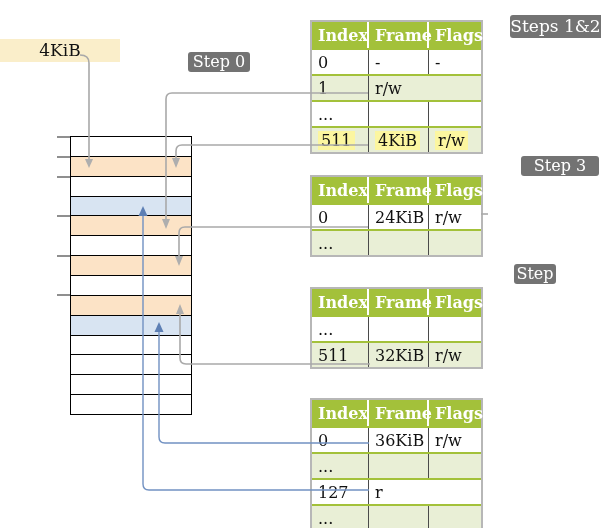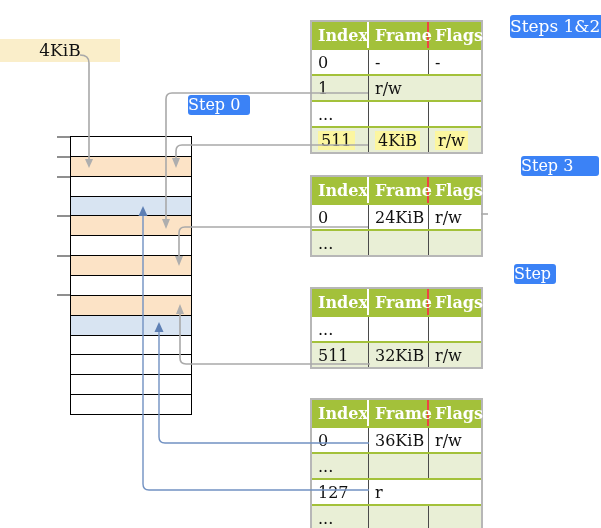--- a/index.html
+++ b/index.html
@@ -4,23 +4,23 @@
 <style>
   html,body { margin:0; padding:0; background:#fff; }
   body { font-family:"DejaVu Serif","Liberation Serif",serif; color:#111; }
   #canvas { position:relative; width:601px; height:528px; overflow:hidden; background:#ffffff; }
 
   
   #box4k { position:absolute; left:0; top:39px; width:120px; height:23px;
            background:#faeeca; text-align:center; line-height:23px; font-size:17px; }
 
   
-  .badge { position:absolute; background:#3b82f6; color:#fff; text-align:left;
+  .badge { position:absolute; background:#737373; color:#fff; text-align:center;
            border-radius:3px; font-size:16px; height:20px; line-height:20px; }
-  #badge-step0  { left:188px; top:52px;  width:62px;margin-top:43px; }
+  #badge-step0  { left:188px; top:52px;  width:62px; }
   #badge-steps12{ left:510px; top:15px;  width:91px; height:23px; line-height:23px; font-size:17px; border-radius:3px 0 0 3px; }
   #badge-step3  { left:521px; top:156px; width:78px; }
   #badge-step4  { left:514px; top:264px; width:42px; }
 
   
   #memcol { position:absolute; left:70px; top:136px; width:120px; height:277px;
             border:1px solid #000; display:flex; flex-direction:column; }
   #memcol > div { flex:1; border-top:1px solid #000; }
   #memcol > div:first-child { border-top:none; }
   #memcol > .frame       { background:#ffffff; }
@@ -28,21 +28,21 @@
   #memcol > .mapped-page { background:#d8e4f2; }
 
   .tick { position:absolute; left:57px; width:13px; height:2px; background:#8f8f8f; }
 
   
   .ptable { position:absolute; left:310px; width:173px; box-sizing:border-box;
             border:2px solid #b7b7b7; background:#a3c13a; font-size:16px; }
   .hrow { display:flex; height:26px; background:#a3c13a; color:#fff; font-weight:bold; }
   .hcell { box-sizing:border-box; display:flex; align-items:center; padding-left:6px; }
   .hcell.c1 { width:57px; border-right:2px solid #fff; }
-  .hcell.c2 { width:60px; border-right:2px solid #ef4444; }
+  .hcell.c2 { width:60px; border-right:2px solid #ffffff; }
   .hcell.c3 { flex:1; }
   .brow { display:flex; height:24px; border-top:2px solid #a3c13a; background:#fff; }
   .brow.shade { background:#e9efd6; }
   .bcell { box-sizing:border-box; display:flex; align-items:center; padding-left:6px; }
   .bcell.c1 { width:57px; border-right:1px solid #4a4a4a; }
   .bcell.c2 { width:60px; border-right:1px solid #4a4a4a; }
   .bcell.c3 { flex:1; }
   #t1 { top:20px; }  #t2 { top:175px; }  #t3 { top:287px; }  #t4 { top:398px; }
 
   .hl { background:#fcf6a0; padding:0 3px; }

